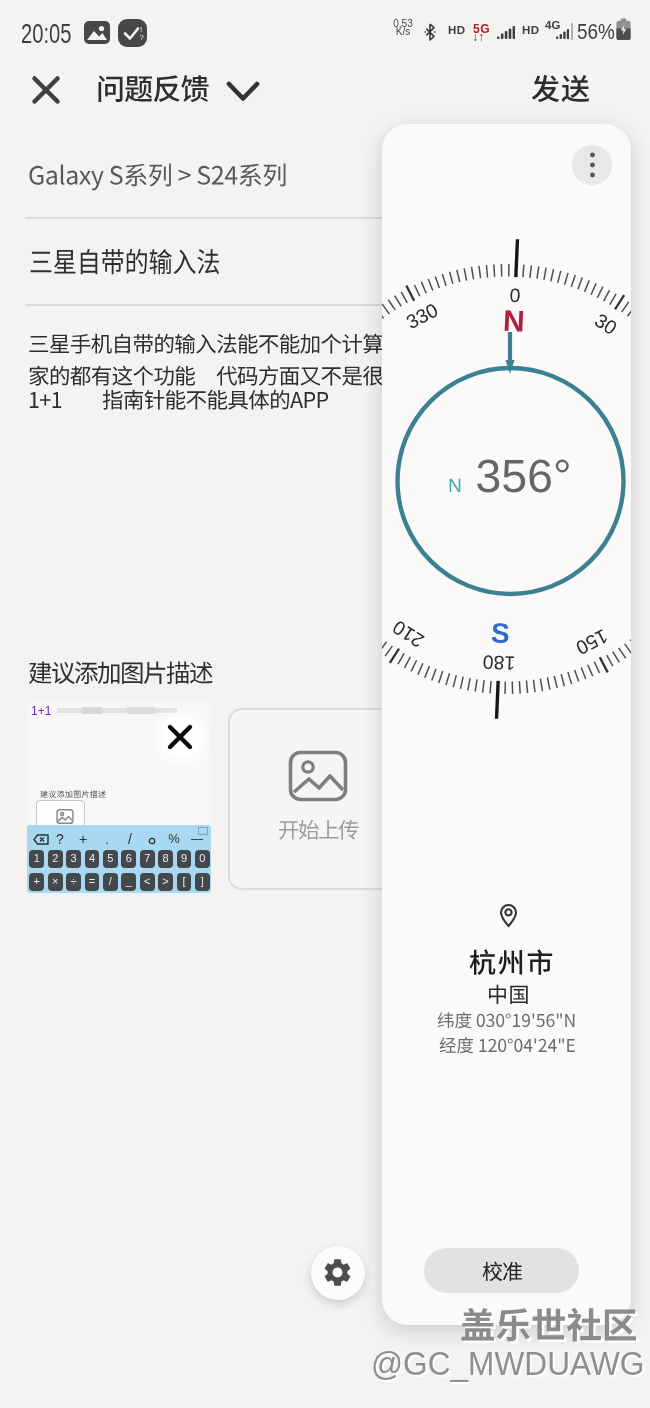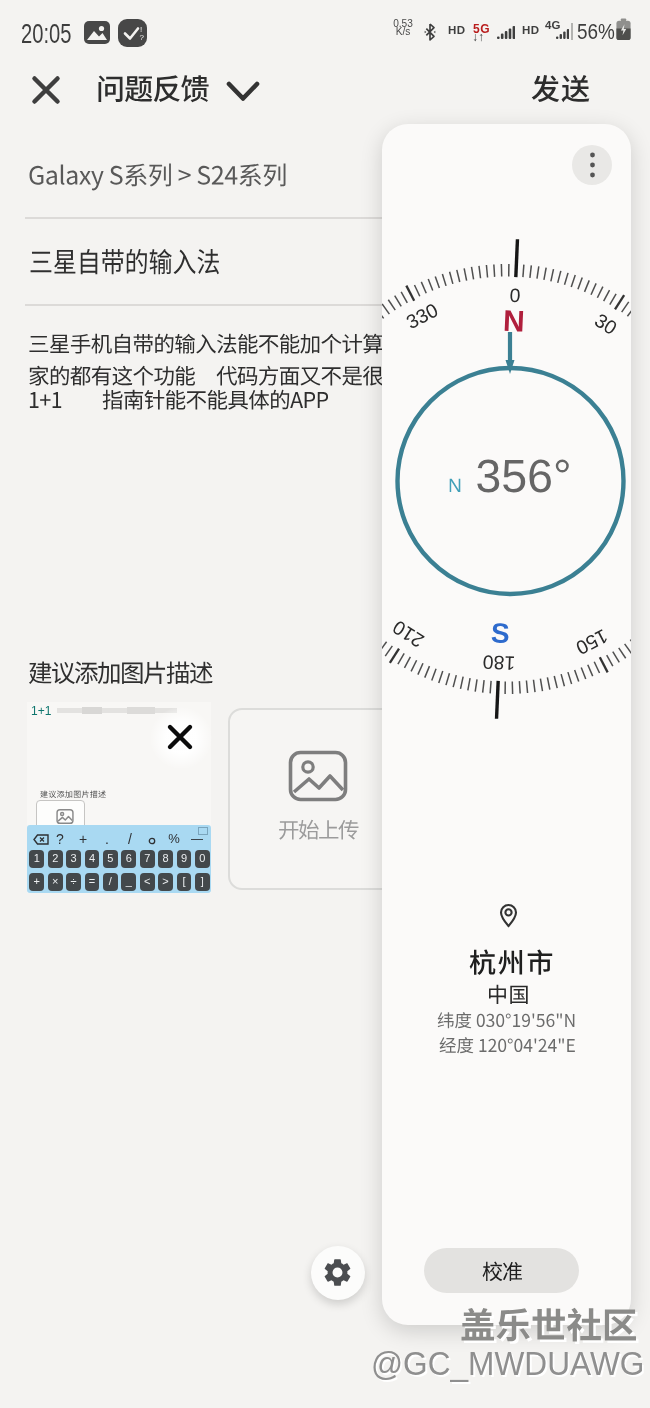--- a/index.html
+++ b/index.html
@@ -108,21 +108,21 @@
 <svg style="position:absolute;left:102.0px;top:386.1px;overflow:visible" width="231.2" height="27.1" viewBox="0 -21.9 231.2 27.1">
         <path d="M18 -16.8C16.4 -16.1 13.6 -15.3 11.1 -14.8V-18H9.5V-11.9C9.5 -10 10.1 -9.5 12.6 -9.5C13.2 -9.5 17.1 -9.5 17.7 -9.5C19.8 -9.5 20.3 -10.2 20.6 -13.1C20.1 -13.2 19.4 -13.5 19.1 -13.7C18.9 -11.4 18.7 -11 17.6 -11C16.7 -11 13.4 -11 12.7 -11C11.3 -11 11.1 -11.1 11.1 -11.9V-13.4C13.9 -14 17 -14.7 19.2 -15.6ZM11 -2.9H18V-0.6H11ZM11 -4.2V-6.3H18V-4.2ZM9.5 -7.7V1.7H11V0.7H18V1.6H19.6V-7.7ZM4 -18.1V-13.7H0.9V-12.2H4V-7.6L0.7 -6.7L1.1 -5.1L4 -5.9V-0.2C4 0.1 3.8 0.2 3.5 0.2C3.3 0.2 2.4 0.2 1.4 0.2C1.6 0.6 1.8 1.3 1.9 1.7C3.3 1.7 4.2 1.7 4.8 1.4C5.3 1.2 5.5 0.7 5.5 -0.2V-6.4L8.4 -7.3L8.2 -8.8L5.5 -8V-12.2H8.1V-13.7H5.5V-18.1Z M27.7 -9.9C28.3 -9.1 28.8 -8 29 -7.3L30.4 -7.8C30.1 -8.5 29.6 -9.5 29 -10.3ZM30.7 -18.1V-15.9H22.2V-14.4H30.7V-12.1H23.4V1.7H25V-10.6H38.4V-0.2C38.4 0.2 38.3 0.3 37.9 0.3C37.5 0.3 36.2 0.3 34.8 0.3C35 0.7 35.3 1.3 35.4 1.7C37.1 1.7 38.4 1.7 39.1 1.5C39.8 1.2 40 0.8 40 -0.2V-12.1H32.5V-14.4H41.1V-15.9H32.5V-18.1ZM34.3 -10.3C34 -9.5 33.3 -8.1 32.8 -7.3H26.6V-6H30.8V-3.8H26.2V-2.4H30.8V1.3H32.4V-2.4H37.2V-3.8H32.4V-6H36.8V-7.3H34.2C34.7 -8 35.2 -9 35.7 -9.9Z M56 -17.9V-10.9H51V-9.3H56V1.7H57.7V-9.3H62.3V-10.9H57.7V-17.9ZM45.8 -18C45.1 -16 43.8 -14.1 42.5 -12.8C42.7 -12.5 43.2 -11.6 43.3 -11.3C44.1 -12.1 44.8 -13 45.5 -14H50.9V-15.6H46.4C46.7 -16.2 47 -16.9 47.2 -17.6ZM43.1 -7.4V-5.9H46.3V-1.5C46.3 -0.6 45.7 -0 45.3 0.2C45.6 0.5 46 1.2 46.1 1.6C46.5 1.2 47.1 0.9 51.3 -1.3C51.2 -1.6 51.1 -2.3 51 -2.7L47.9 -1.1V-5.9H50.8V-7.4H47.9V-10.3H50.3V-11.8H44.1V-10.3H46.3V-7.4Z M70.9 -9V-7.2H66.4V-9ZM64.8 -10.4V1.7H66.4V-2.7H70.9V-0.2C70.9 0.1 70.9 0.2 70.6 0.2C70.3 0.2 69.4 0.2 68.4 0.2C68.6 0.6 68.8 1.2 68.9 1.7C70.2 1.7 71.2 1.6 71.8 1.4C72.4 1.1 72.5 0.7 72.5 -0.2V-10.4ZM66.4 -5.9H70.9V-4H66.4ZM81.1 -16.4C79.9 -15.8 78 -15 76.1 -14.4V-18H74.5V-10.9C74.5 -9.1 75.1 -8.6 77.1 -8.6C77.6 -8.6 80.4 -8.6 80.8 -8.6C82.5 -8.6 83 -9.3 83.2 -12C82.8 -12.1 82.1 -12.3 81.8 -12.6C81.7 -10.4 81.5 -10.1 80.7 -10.1C80.1 -10.1 77.7 -10.1 77.3 -10.1C76.3 -10.1 76.1 -10.2 76.1 -10.9V-13.1C78.2 -13.7 80.5 -14.5 82.2 -15.2ZM81.4 -6.9C80.2 -6.1 78.1 -5.2 76.1 -4.6V-8H74.5V-0.8C74.5 1.1 75.1 1.5 77.2 1.5C77.6 1.5 80.5 1.5 81 1.5C82.8 1.5 83.2 0.8 83.4 -2.1C83 -2.2 82.3 -2.5 82 -2.8C81.9 -0.3 81.7 0.1 80.8 0.1C80.2 0.1 77.8 0.1 77.3 0.1C76.3 0.1 76.1 -0 76.1 -0.7V-3.2C78.3 -3.8 80.8 -4.7 82.5 -5.7ZM64.5 -11.9C65 -12.1 65.7 -12.2 71.6 -12.6C71.8 -12.2 72 -11.8 72.1 -11.5L73.5 -12.1C73 -13.4 71.8 -15.3 70.7 -16.8L69.4 -16.3C69.9 -15.5 70.5 -14.7 71 -13.8L66.2 -13.6C67.2 -14.7 68.1 -16.1 68.9 -17.6L67.2 -18.1C66.5 -16.4 65.3 -14.7 65 -14.3C64.6 -13.8 64.3 -13.5 63.9 -13.4C64.1 -13 64.4 -12.2 64.5 -11.9Z M95.6 -10.3C98.2 -8.6 101.4 -6 102.9 -4.4L104.2 -5.6C102.6 -7.3 99.4 -9.7 96.8 -11.3ZM85.1 -16.6V-14.9H94.7C92.5 -11.2 88.8 -7.6 84.5 -5.5C84.9 -5.1 85.4 -4.5 85.6 -4.1C88.6 -5.6 91.3 -7.8 93.5 -10.3V1.7H95.2V-12.6C95.8 -13.3 96.3 -14.1 96.7 -14.9H103.6V-16.6Z M112.7 -9V-7.2H108.2V-9ZM106.7 -10.4V1.7H108.2V-2.7H112.7V-0.2C112.7 0.1 112.7 0.2 112.4 0.2C112.1 0.2 111.2 0.2 110.2 0.2C110.4 0.6 110.6 1.2 110.7 1.7C112 1.7 113 1.6 113.6 1.4C114.2 1.1 114.3 0.7 114.3 -0.2V-10.4ZM108.2 -5.9H112.7V-4H108.2ZM122.9 -16.4C121.7 -15.8 119.8 -15 117.9 -14.4V-18H116.3V-10.9C116.3 -9.1 116.9 -8.6 118.9 -8.6C119.4 -8.6 122.2 -8.6 122.6 -8.6C124.3 -8.6 124.8 -9.3 125 -12C124.6 -12.1 123.9 -12.3 123.6 -12.6C123.5 -10.4 123.3 -10.1 122.5 -10.1C121.9 -10.1 119.5 -10.1 119.1 -10.1C118.1 -10.1 117.9 -10.2 117.9 -10.9V-13.1C120 -13.7 122.3 -14.5 124 -15.2ZM123.2 -6.9C122 -6.1 119.9 -5.2 117.9 -4.6V-8H116.3V-0.8C116.3 1.1 116.9 1.5 119 1.5C119.4 1.5 122.3 1.5 122.8 1.5C124.6 1.5 125 0.8 125.2 -2.1C124.8 -2.2 124.1 -2.5 123.8 -2.8C123.7 -0.3 123.5 0.1 122.6 0.1C122 0.1 119.6 0.1 119.1 0.1C118.1 0.1 117.9 -0 117.9 -0.7V-3.2C120.1 -3.8 122.6 -4.7 124.3 -5.7ZM106.3 -11.9C106.8 -12.1 107.5 -12.2 113.4 -12.6C113.6 -12.2 113.8 -11.8 113.9 -11.5L115.3 -12.1C114.8 -13.4 113.6 -15.3 112.5 -16.8L111.2 -16.3C111.7 -15.5 112.3 -14.7 112.8 -13.8L108 -13.6C109 -14.7 109.9 -16.1 110.7 -17.6L109 -18.1C108.3 -16.4 107.1 -14.7 106.8 -14.3C106.4 -13.8 106.1 -13.5 105.7 -13.4C105.9 -13 106.2 -12.2 106.3 -11.9Z M138.4 -1.8C140.8 -0.7 143.3 0.7 144.8 1.7L146.1 0.5C144.5 -0.5 141.9 -1.8 139.4 -2.9ZM132.5 -2.9C131.1 -1.7 128.4 -0.3 126.3 0.6C126.6 0.9 127.2 1.4 127.4 1.7C129.6 0.9 132.3 -0.5 134 -1.9ZM130 -17V-4.5H126.5V-3H145.8V-4.5H142.6V-17ZM131.5 -4.5V-6.4H141V-4.5ZM131.5 -12.6H141V-10.8H131.5ZM131.5 -13.8V-15.7H141V-13.8ZM131.5 -9.5H141V-7.7H131.5Z M151.7 -18C150.6 -14.7 148.9 -11.5 146.9 -9.4C147.3 -9 147.7 -8.2 147.9 -7.8C148.5 -8.5 149.2 -9.4 149.7 -10.3V1.7H151.3V-13C152 -14.5 152.7 -16 153.2 -17.5ZM155.2 -3.8V-2.3H158.8V1.6H160.4V-2.3H163.8V-3.8H160.4V-11.2C161.7 -7.5 163.8 -3.8 166 -1.8C166.3 -2.2 166.8 -2.8 167.2 -3.1C164.9 -4.9 162.7 -8.6 161.4 -12.2H166.8V-13.7H160.4V-18H158.8V-13.7H152.7V-12.2H157.8C156.5 -8.5 154.2 -4.9 151.9 -3C152.2 -2.7 152.8 -2.1 153 -1.7C155.3 -3.8 157.4 -7.4 158.8 -11.1V-3.8Z M179.1 -9.1C180.3 -7.5 181.7 -5.4 182.4 -4.1L183.7 -4.9C183 -6.2 181.5 -8.3 180.3 -9.8ZM172.4 -18.1C172.2 -17.1 171.8 -15.7 171.5 -14.6H169.1V1.2H170.6V-0.5H176.6V-14.6H173C173.3 -15.5 173.7 -16.7 174.1 -17.8ZM170.6 -13.2H175.1V-8.6H170.6ZM170.6 -2V-7.2H175.1V-2ZM180.1 -18.1C179.4 -15.2 178.2 -12.2 176.7 -10.3C177.1 -10.1 177.8 -9.6 178.1 -9.4C178.8 -10.4 179.5 -11.7 180.1 -13.2H185.6C185.3 -4.6 185 -1.2 184.3 -0.5C184.1 -0.2 183.8 -0.2 183.4 -0.2C182.9 -0.2 181.6 -0.2 180.2 -0.3C180.5 0.1 180.7 0.8 180.7 1.3C181.9 1.3 183.2 1.4 183.9 1.3C184.7 1.2 185.2 1.1 185.7 0.4C186.5 -0.6 186.8 -4 187.2 -13.8C187.2 -14.1 187.2 -14.7 187.2 -14.7H180.7C181 -15.7 181.3 -16.7 181.6 -17.8Z M188.2 0H190.2L191.7 -4.8H197.5L199 0H201.1L195.7 -15.8H193.5ZM192.2 -6.4 193 -8.8C193.5 -10.6 194.1 -12.3 194.6 -14.1H194.6C195.2 -12.3 195.6 -10.6 196.2 -8.8L197 -6.4Z M202.7 0H204.7V-6.3H207.3C210.8 -6.3 213.1 -7.8 213.1 -11.1C213.1 -14.6 210.8 -15.8 207.2 -15.8H202.7ZM204.7 -7.9V-14.1H207C209.8 -14.1 211.2 -13.4 211.2 -11.1C211.2 -8.9 209.8 -7.9 207.1 -7.9Z M215.8 0H217.7V-6.3H220.3C223.8 -6.3 226.1 -7.8 226.1 -11.1C226.1 -14.6 223.8 -15.8 220.2 -15.8H215.8ZM217.7 -7.9V-14.1H220C222.8 -14.1 224.2 -13.4 224.2 -11.1C224.2 -8.9 222.8 -7.9 220.1 -7.9Z" fill="#2e2e2e"></path>
       </svg>
 </div>
 
 <svg style="position:absolute;left:28.0px;top:656.5px;overflow:visible" width="189.5" height="30.9" viewBox="0 -25.0 189.5 30.9">
       <path d="M9.7 -18.5V-17H14.2V-15.2H8.1V-13.7H14.2V-11.8H9.5V-10.3H14.2V-8.5H9.3V-7.1H14.2V-5.1H8.3V-3.7H14.2V-1.2H16V-3.7H23V-5.1H16V-7.1H22V-8.5H16V-10.3H21.5V-13.7H23.2V-15.2H21.5V-18.5H16V-20.6H14.2V-18.5ZM16 -13.7H19.8V-11.8H16ZM16 -15.2V-17H19.8V-15.2ZM2.4 -9.6C2.4 -9.9 2.9 -10.2 3.3 -10.4H6.3C6 -8.2 5.5 -6.3 4.9 -4.7C4.2 -5.7 3.7 -6.9 3.3 -8.4L1.9 -7.9C2.5 -5.9 3.2 -4.3 4.1 -3.1C3.3 -1.5 2.2 -0.2 0.9 0.7C1.3 1 2 1.6 2.3 2C3.4 1.1 4.5 -0.2 5.3 -1.7C7.9 0.7 11.5 1.3 16 1.3H22.9C23 0.9 23.3 0 23.6 -0.3C22.3 -0.3 17 -0.3 16 -0.3C11.9 -0.3 8.5 -0.9 6.1 -3.2C7.1 -5.5 7.8 -8.4 8.2 -11.8L7.2 -12.1L6.8 -12.1H4.7C5.9 -13.9 7.2 -16.2 8.3 -18.6L7.1 -19.3L6.5 -19.1H1.6V-17.4H5.8C4.8 -15.2 3.6 -13.2 3.2 -12.6C2.7 -11.8 2.1 -11.2 1.6 -11.1C1.9 -10.8 2.2 -10 2.4 -9.6Z M36.3 -19.4C37.3 -17.8 38.3 -15.6 38.7 -14.3L40.3 -15C40 -16.4 38.9 -18.5 37.8 -20.1ZM25.8 -18.9C26.9 -17.7 28.2 -16.1 28.8 -15.1L30.2 -16.2C29.6 -17.2 28.2 -18.8 27.1 -19.9ZM43.4 -19.1C42.6 -14 41.3 -9.4 38.7 -5.7C36.2 -9.1 34.7 -13.6 33.8 -18.8L32.1 -18.5C33.1 -12.7 34.7 -7.8 37.4 -4.2C35.7 -2.2 33.5 -0.6 30.6 0.6C31 1 31.5 1.7 31.7 2.1C34.6 0.9 36.8 -0.8 38.6 -2.7C40.4 -0.7 42.7 0.9 45.6 2C45.9 1.5 46.5 0.8 46.9 0.4C44 -0.6 41.7 -2.2 39.9 -4.2C42.8 -8.2 44.3 -13.2 45.3 -18.8ZM24.1 -12.9V-11.1H27.6V-2.5C27.6 -1.2 26.9 -0.4 26.5 0C26.8 0.3 27.4 0.9 27.6 1.3C28 0.8 28.6 0.3 32.9 -2.7C32.7 -3.1 32.5 -3.8 32.3 -4.3L29.4 -2.3V-12.9Z M56 -7.1C55.4 -5.2 54.4 -3.1 52.9 -1.8L54.2 -0.8C55.8 -2.3 56.8 -4.6 57.4 -6.5ZM61.8 -6.2C62.5 -4.6 63.2 -2.4 63.4 -1L64.9 -1.5C64.6 -2.9 63.9 -5.1 63.1 -6.7ZM64.8 -6.9C66.2 -5 67.6 -2.5 68.2 -0.8L69.8 -1.5C69.1 -3.2 67.7 -5.7 66.2 -7.6ZM59.1 -9.7V-0.1C59.1 0.2 59 0.3 58.6 0.3C58.3 0.3 57.2 0.3 56 0.3C56.2 0.8 56.5 1.5 56.5 2C58.2 2 59.3 1.9 59.9 1.7C60.6 1.4 60.8 0.9 60.8 -0V-9.7ZM48.1 -19C49.5 -18.3 51.2 -17.2 52 -16.3L53.1 -17.8C52.3 -18.6 50.6 -19.7 49.2 -20.4ZM46.9 -12.4C48.4 -11.8 50.2 -10.7 51 -9.9L52.1 -11.4C51.2 -12.2 49.4 -13.2 47.9 -13.7ZM47.5 0.6 49.1 1.6C50.2 -0.5 51.4 -3.4 52.3 -5.9L50.9 -6.9C49.8 -4.2 48.5 -1.2 47.5 0.6ZM54 -19.2V-17.5H59.4C59.2 -16.3 58.8 -15.2 58.3 -14.2H52.9V-12.4H57.4C56.2 -10.5 54.5 -8.7 52.2 -7.6C52.6 -7.3 53.1 -6.6 53.4 -6.2C56.1 -7.7 58.1 -9.9 59.5 -12.4H62.6C63.9 -10 66.2 -7.7 68.6 -6.6C68.9 -7.1 69.4 -7.7 69.8 -8C67.8 -8.9 65.8 -10.6 64.5 -12.4H69.4V-14.2H60.3C60.7 -15.2 61.1 -16.3 61.4 -17.5H68.5V-19.2Z M83 -17.5V1.6H84.8V-0.2H89.5V1.4H91.4V-17.5ZM84.8 -2V-15.8H89.5V-2ZM73.8 -20.3 73.8 -15.9H70.3V-14.1H73.7C73.5 -8 72.8 -2.5 69.7 0.7C70.2 1 70.8 1.6 71.1 2C74.4 -1.6 75.3 -7.5 75.5 -14.1H79.2C79 -4.7 78.8 -1.3 78.3 -0.6C78.1 -0.3 77.8 -0.2 77.5 -0.2C77 -0.2 76 -0.2 74.8 -0.3C75.1 0.2 75.3 1 75.3 1.5C76.4 1.6 77.6 1.6 78.3 1.5C79 1.4 79.4 1.2 79.9 0.5C80.6 -0.5 80.8 -4.1 81 -15C81 -15.3 81 -15.9 81 -15.9H75.5L75.6 -20.3Z M101.2 -6.8C103.1 -6.4 105.6 -5.6 107 -4.9L107.8 -6.1C106.4 -6.8 103.9 -7.6 102 -8ZM98.7 -3.7C102.1 -3.3 106.4 -2.3 108.7 -1.5L109.5 -2.9C107.1 -3.7 102.9 -4.6 99.6 -5ZM94.1 -19.5V2H95.8V0.9H112.6V2H114.5V-19.5ZM95.8 -0.7V-17.8H112.6V-0.7ZM102.1 -17.3C100.9 -15.3 98.8 -13.4 96.7 -12.2C97.1 -11.9 97.7 -11.4 98 -11.1C98.7 -11.6 99.5 -12.2 100.3 -12.8C101 -12 101.9 -11.3 102.9 -10.6C100.8 -9.7 98.4 -8.9 96.3 -8.5C96.6 -8.1 97 -7.4 97.1 -7C99.5 -7.5 102.1 -8.5 104.4 -9.7C106.5 -8.6 108.8 -7.8 111.1 -7.3C111.4 -7.7 111.8 -8.3 112.2 -8.6C110 -9 107.9 -9.7 105.9 -10.6C107.8 -11.8 109.3 -13.2 110.4 -14.8L109.3 -15.5L109 -15.4H102.7C103 -15.9 103.4 -16.3 103.7 -16.8ZM101.3 -13.8 101.4 -14H107.8C106.9 -13 105.7 -12.2 104.4 -11.4C103.1 -12.1 102.1 -12.9 101.3 -13.8Z M119.4 -19.9V-11.8C119.4 -7.4 119.1 -2.9 115.9 0.6C116.4 0.9 117.1 1.6 117.4 2C119.6 -0.5 120.6 -3.5 121 -6.5H131.4V2H133.4V-8.4H121.2C121.3 -9.6 121.3 -10.7 121.3 -11.8V-12.3H137.1V-14.2H130.2V-20.6H128.3V-14.2H121.3V-19.9Z M156.3 -20.6V-17.1H151.9V-20.6H150.2V-17.1H146.8V-15.4H150.2V-12.2H151.9V-15.4H156.3V-12.2H158.1V-15.4H161.3V-17.1H158.1V-20.6ZM149.5 -4.4H153.2V-1H149.5ZM149.5 -6.1V-9.4H153.2V-6.1ZM158.7 -4.4V-1H154.9V-4.4ZM158.7 -6.1H154.9V-9.4H158.7ZM147.8 -11.1V1.9H149.5V0.7H158.7V1.8H160.4V-11.1ZM142 -20.6V-15.6H139V-13.9H142V-8.5C140.7 -8.1 139.6 -7.8 138.7 -7.6L139.2 -5.8L142 -6.7V-0.3C142 0 141.9 0.1 141.6 0.1C141.3 0.1 140.3 0.1 139.2 0.1C139.5 0.6 139.7 1.3 139.8 1.8C141.3 1.8 142.3 1.7 142.9 1.4C143.5 1.2 143.7 0.7 143.7 -0.3V-7.3L146.4 -8.1L146.2 -9.8L143.7 -9.1V-13.9H146.3V-15.6H143.7V-20.6Z M178.4 -19.2C179.5 -18.3 180.9 -17 181.5 -16.1L183 -17.1C182.3 -18 180.9 -19.2 179.8 -20.1ZM162.7 -18.7C164 -17.3 165.6 -15.4 166.3 -14.2L167.9 -15.2C167.1 -16.4 165.5 -18.2 164.1 -19.6ZM175.5 -20.3V-15.8H168.8V-14.1H174.6C173.2 -10.4 170.8 -6.7 168.4 -4.9C168.8 -4.5 169.4 -3.9 169.7 -3.5C171.9 -5.4 174 -8.6 175.5 -12.2V-1.6H177.3V-12C179.5 -9.5 181.7 -6.6 182.7 -4.5L184.2 -5.6C182.9 -7.9 180.1 -11.4 177.6 -14.1H184V-15.8H177.3V-20.3ZM167.5 -11.8H162.2V-10.1H165.8V-2.7C164.6 -2.3 163.3 -1.3 162 -0L163.2 1.5C164.5 0 165.8 -1.3 166.7 -1.3C167.2 -1.3 168 -0.6 169 0C170.7 1 172.8 1.2 175.7 1.2C178 1.2 182.3 1.1 184.1 1C184.1 0.5 184.4 -0.4 184.6 -0.9C182.2 -0.6 178.6 -0.4 175.7 -0.4C173.1 -0.4 171 -0.6 169.4 -1.5C168.6 -1.9 168 -2.4 167.5 -2.6Z" fill="#2f2f2f"></path>
     </svg>
 
 <div class="abs" style="left:27px;top:702px;width:184px;height:191px;background:#f8f7f5;overflow:hidden">
-<div class="abs" style="left:4px;top:3px;font-size:12px;line-height:12px;color:#0f766e">1+1</div>
+<div class="abs" style="left:4px;top:3px;font-size:12px;line-height:12px;color:#6d28d9">1+1</div>
 <div class="abs" style="left:30px;top:6px;width:120px;height:5px;background:#e3e2e0"></div>
 <div class="abs" style="left:55px;top:5px;width:20px;height:7px;background:#d8d7d5"></div>
 <div class="abs" style="left:100px;top:5px;width:28px;height:7px;background:#dcdbd9"></div>
 <svg style="position:absolute;left:13.0px;top:87.3px;overflow:visible" width="70.1" height="10.1" viewBox="0 -8.2 70.1 10.1">
         <path d="M3.2 -6V-5.6H4.6V-5H2.6V-4.5H4.6V-3.9H3.1V-3.4H4.6V-2.8H3V-2.3H4.6V-1.7H2.7V-1.2H4.6V-0.4H5.2V-1.2H7.5V-1.7H5.2V-2.3H7.2V-2.8H5.2V-3.4H7V-4.5H7.6V-5H7V-6H5.2V-6.7H4.6V-6ZM5.2 -4.5H6.5V-3.9H5.2ZM5.2 -5V-5.6H6.5V-5ZM0.8 -3.1C0.8 -3.2 1 -3.3 1.1 -3.4H2.1C2 -2.7 1.8 -2.1 1.6 -1.5C1.4 -1.9 1.2 -2.3 1.1 -2.7L0.6 -2.6C0.8 -1.9 1.1 -1.4 1.4 -1C1.1 -0.5 0.7 -0.1 0.3 0.2C0.4 0.3 0.6 0.5 0.7 0.6C1.1 0.3 1.5 -0.1 1.7 -0.6C2.6 0.2 3.8 0.4 5.2 0.4H7.5C7.5 0.3 7.6 0 7.7 -0.1C7.3 -0.1 5.6 -0.1 5.2 -0.1C3.9 -0.1 2.8 -0.3 2 -1.1C2.3 -1.8 2.6 -2.7 2.7 -3.9L2.3 -3.9L2.2 -3.9H1.5C1.9 -4.5 2.3 -5.3 2.7 -6.1L2.3 -6.3L2.1 -6.2H0.5V-5.7H1.9C1.6 -5 1.2 -4.3 1 -4.1C0.9 -3.9 0.7 -3.7 0.5 -3.6C0.6 -3.5 0.7 -3.3 0.8 -3.1Z M12.6 -6.3C13 -5.8 13.3 -5.1 13.4 -4.7L14 -4.9C13.8 -5.3 13.5 -6 13.1 -6.6ZM9.2 -6.2C9.6 -5.8 10 -5.3 10.2 -4.9L10.7 -5.3C10.5 -5.6 10 -6.1 9.6 -6.5ZM15 -6.2C14.7 -4.6 14.3 -3.1 13.4 -1.9C12.6 -3 12.1 -4.4 11.8 -6.1L11.3 -6C11.6 -4.1 12.1 -2.6 13 -1.4C12.5 -0.7 11.7 -0.2 10.8 0.2C10.9 0.3 11.1 0.6 11.1 0.7C12.1 0.3 12.8 -0.3 13.4 -0.9C14 -0.2 14.7 0.3 15.7 0.7C15.8 0.5 16 0.3 16.1 0.1C15.2 -0.2 14.4 -0.7 13.8 -1.4C14.8 -2.7 15.3 -4.3 15.6 -6.1ZM8.7 -4.2V-3.6H9.8V-0.8C9.8 -0.4 9.6 -0.1 9.5 0C9.6 0.1 9.7 0.3 9.8 0.4C9.9 0.3 10.1 0.1 11.5 -0.9C11.5 -1 11.4 -1.2 11.3 -1.4L10.4 -0.7V-4.2Z M19.9 -2.3C19.7 -1.7 19.3 -1 18.8 -0.6L19.3 -0.3C19.8 -0.7 20.1 -1.5 20.3 -2.1ZM21.7 -2C22 -1.5 22.2 -0.8 22.3 -0.3L22.8 -0.5C22.7 -1 22.5 -1.7 22.2 -2.2ZM22.7 -2.2C23.2 -1.6 23.7 -0.8 23.9 -0.2L24.4 -0.5C24.2 -1.1 23.7 -1.9 23.2 -2.5ZM20.9 -3.2V-0C20.9 0.1 20.8 0.1 20.7 0.1C20.6 0.1 20.3 0.1 19.9 0.1C19.9 0.3 20 0.5 20 0.6C20.6 0.6 20.9 0.6 21.1 0.5C21.4 0.5 21.4 0.3 21.4 -0V-3.2ZM17.3 -6.2C17.7 -6 18.3 -5.6 18.6 -5.3L18.9 -5.8C18.6 -6.1 18.1 -6.4 17.6 -6.6ZM16.9 -4C17.4 -3.8 18 -3.5 18.2 -3.2L18.6 -3.7C18.3 -4 17.7 -4.3 17.2 -4.5ZM17.1 0.2 17.6 0.5C18 -0.2 18.4 -1.1 18.7 -1.9L18.2 -2.2C17.9 -1.4 17.4 -0.4 17.1 0.2ZM19.2 -6.3V-5.7H21C20.9 -5.3 20.8 -5 20.6 -4.6H18.8V-4.1H20.3C19.9 -3.4 19.4 -2.9 18.6 -2.5C18.7 -2.4 18.9 -2.2 19 -2C19.9 -2.5 20.6 -3.2 21 -4.1H22C22.5 -3.3 23.2 -2.5 24 -2.2C24.1 -2.3 24.2 -2.5 24.4 -2.6C23.7 -2.9 23.1 -3.4 22.6 -4.1H24.2V-4.6H21.3C21.4 -5 21.5 -5.3 21.6 -5.7H24V-6.3Z M29.5 -5.7V0.5H30.1V-0.1H31.6V0.5H32.2V-5.7ZM30.1 -0.6V-5.1H31.6V-0.6ZM26.5 -6.6 26.5 -5.2H25.3V-4.6H26.4C26.4 -2.6 26.1 -0.8 25.1 0.2C25.3 0.3 25.5 0.5 25.6 0.6C26.7 -0.5 26.9 -2.4 27 -4.6H28.2C28.2 -1.5 28.1 -0.4 27.9 -0.2C27.9 -0.1 27.8 -0.1 27.7 -0.1C27.5 -0.1 27.2 -0.1 26.8 -0.1C26.9 0.1 27 0.3 27 0.5C27.3 0.5 27.7 0.5 27.9 0.5C28.2 0.5 28.3 0.4 28.5 0.2C28.7 -0.2 28.8 -1.3 28.8 -4.9C28.8 -5 28.8 -5.2 28.8 -5.2H27L27.1 -6.6Z M36.2 -2.2C36.8 -2.1 37.7 -1.8 38.1 -1.6L38.4 -2C37.9 -2.2 37.1 -2.5 36.5 -2.6ZM35.4 -1.2C36.5 -1.1 37.9 -0.8 38.7 -0.5L38.9 -0.9C38.1 -1.2 36.8 -1.5 35.7 -1.6ZM33.9 -6.4V0.6H34.4V0.3H39.9V0.6H40.5V-6.4ZM34.4 -0.2V-5.8H39.9V-0.2ZM36.5 -5.7C36.1 -5 35.4 -4.4 34.7 -4C34.9 -3.9 35.1 -3.7 35.2 -3.6C35.4 -3.8 35.6 -4 35.9 -4.2C36.1 -3.9 36.4 -3.7 36.8 -3.5C36.1 -3.2 35.3 -2.9 34.6 -2.8C34.7 -2.7 34.8 -2.4 34.9 -2.3C35.7 -2.5 36.5 -2.8 37.3 -3.2C37.9 -2.8 38.7 -2.5 39.4 -2.4C39.5 -2.5 39.7 -2.7 39.8 -2.8C39.1 -3 38.4 -3.2 37.8 -3.5C38.4 -3.8 38.9 -4.3 39.2 -4.8L38.8 -5L38.8 -5H36.7C36.8 -5.2 36.9 -5.3 37 -5.5ZM36.2 -4.5 36.3 -4.6H38.4C38.1 -4.2 37.7 -4 37.2 -3.7C36.8 -4 36.5 -4.2 36.2 -4.5Z M42.9 -6.5V-3.8C42.9 -2.4 42.8 -1 41.8 0.2C42 0.3 42.2 0.5 42.3 0.7C43 -0.2 43.3 -1.1 43.5 -2.1H46.8V0.6H47.5V-2.8H43.5C43.6 -3.1 43.6 -3.5 43.6 -3.8V-4H48.7V-4.6H46.5V-6.7H45.8V-4.6H43.6V-6.5Z M55.8 -6.7V-5.6H54.4V-6.7H53.8V-5.6H52.7V-5H53.8V-4H54.4V-5H55.8V-4H56.4V-5H57.4V-5.6H56.4V-6.7ZM53.6 -1.4H54.8V-0.3H53.6ZM53.6 -2V-3.1H54.8V-2ZM56.6 -1.4V-0.3H55.3V-1.4ZM56.6 -2H55.3V-3.1H56.6ZM53 -3.6V0.6H53.6V0.2H56.6V0.6H57.1V-3.6ZM51.1 -6.7V-5.1H50.1V-4.5H51.1V-2.8C50.7 -2.7 50.3 -2.6 50 -2.5L50.2 -1.9L51.1 -2.2V-0.1C51.1 0 51.1 0 51 0C50.9 0 50.6 0 50.2 0C50.3 0.2 50.4 0.4 50.4 0.6C50.9 0.6 51.2 0.6 51.4 0.5C51.6 0.4 51.7 0.2 51.7 -0.1V-2.4L52.5 -2.7L52.5 -3.2L51.7 -3V-4.5H52.5V-5.1H51.7V-6.7Z M63.8 -6.3C64.1 -6 64.6 -5.5 64.8 -5.3L65.3 -5.6C65.1 -5.9 64.6 -6.3 64.2 -6.6ZM58.6 -6.1C59.1 -5.6 59.6 -5 59.8 -4.6L60.3 -5C60.1 -5.4 59.6 -6 59.1 -6.4ZM62.8 -6.6V-5.2H60.7V-4.6H62.5C62.1 -3.4 61.3 -2.2 60.5 -1.6C60.7 -1.5 60.8 -1.3 60.9 -1.1C61.7 -1.8 62.3 -2.8 62.8 -4V-0.5H63.4V-3.9C64.1 -3.1 64.9 -2.1 65.2 -1.5L65.7 -1.8C65.3 -2.6 64.3 -3.7 63.5 -4.6H65.6V-5.2H63.4V-6.6ZM60.2 -3.9H58.5V-3.3H59.7V-0.9C59.3 -0.8 58.9 -0.4 58.4 -0L58.8 0.5C59.2 0 59.7 -0.4 59.9 -0.4C60.1 -0.4 60.4 -0.2 60.7 0C61.3 0.3 62 0.4 62.9 0.4C63.7 0.4 65.1 0.4 65.6 0.3C65.6 0.2 65.7 -0.1 65.8 -0.3C65 -0.2 63.8 -0.1 62.9 -0.1C62.1 -0.1 61.4 -0.2 60.9 -0.5C60.6 -0.6 60.4 -0.8 60.2 -0.9Z" fill="#4e4e4e"></path>
       </svg>
 <div class="abs" style="left:9px;top:98px;width:49px;height:30px;border:1px solid #c6c5c3;border-radius:4px;background:#fdfdfc"></div>
 <svg class="abs" style="left:29px;top:107px" width="18" height="15" viewBox="0 0 60 52">
         <rect x="2.5" y="2.5" width="55" height="47" rx="10" fill="none" stroke="#8a8a8a" stroke-width="5"></rect>
         <circle cx="20" cy="17" r="5.2" fill="none" stroke="#8a8a8a" stroke-width="5"></circle>

